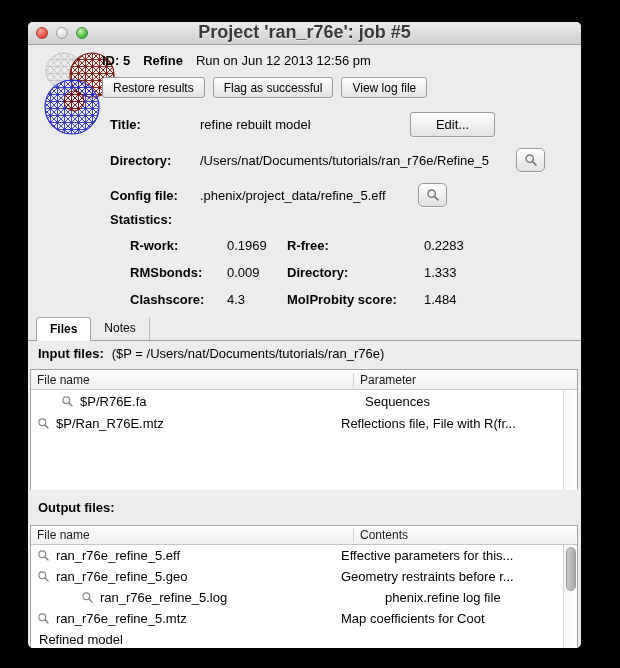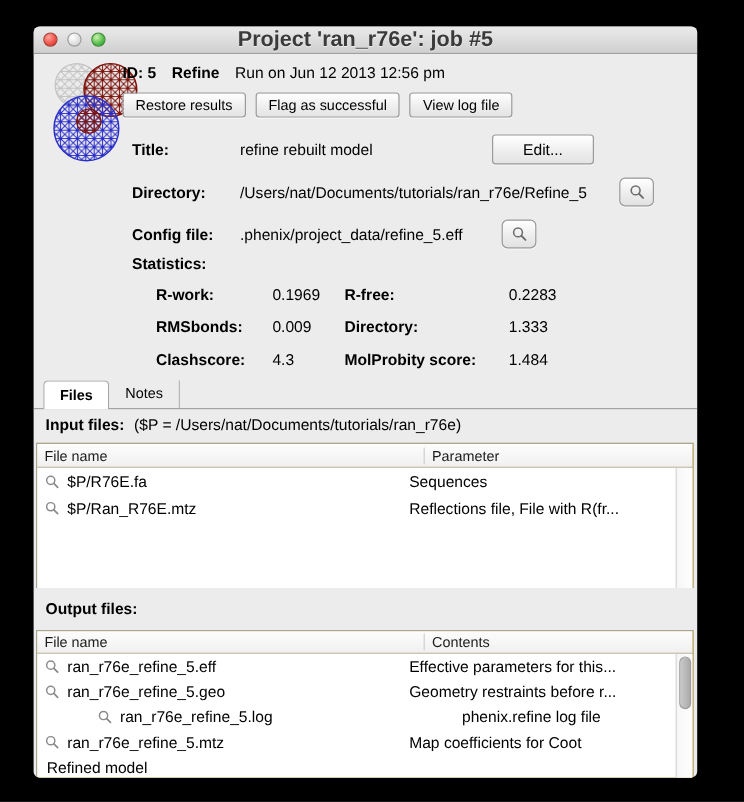--- a/index.html
+++ b/index.html
@@ -165,21 +165,21 @@
       </div>
 
       <div class="ftable" style="top:324px;height:121px;">
         <div class="thead" style="height:19px;">
           <span class="th c1">File name</span>
           <span class="th c2">Parameter</span>
           <span class="th c3"></span>
         </div>
         <div class="tbody" style="height:100px;">
 
-            <div class="trow" style="height:22px;">
+            <div class="trow" style="height:22px;margin-left:24px;">
               <span class="cell-file">
                 <span class="magicon">
                   <svg width="13" height="13" viewBox="0 0 16 16">
                     <circle cx="6.5" cy="6.5" r="4.2" fill="none" stroke="#8a8a8a" stroke-width="1.5"></circle>
                     <line x1="9.7" y1="9.7" x2="13.6" y2="13.6" stroke="#8a8a8a" stroke-width="1.8" stroke-linecap="round"></line>
                   </svg>
                 </span>
                 <span>$P/R76E.fa</span>
               </span>
               <span class="cell-param">Sequences</span>

